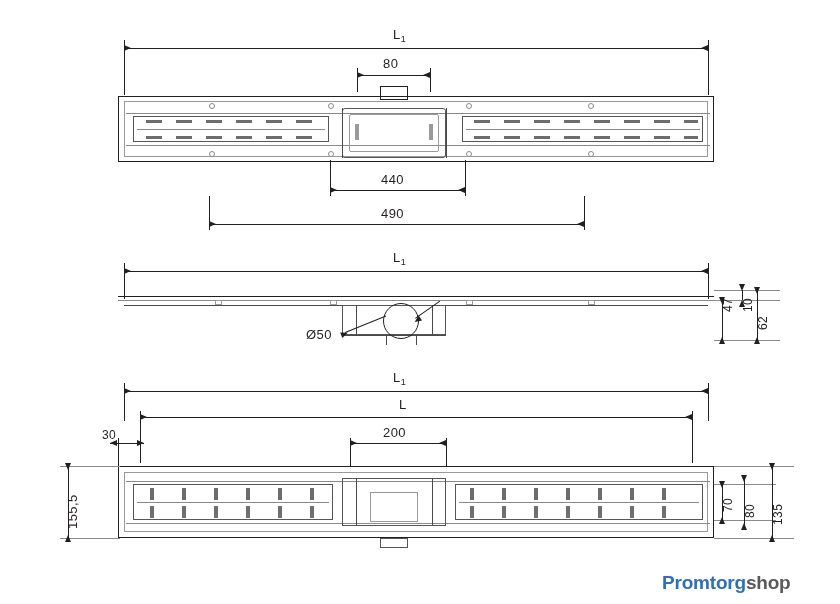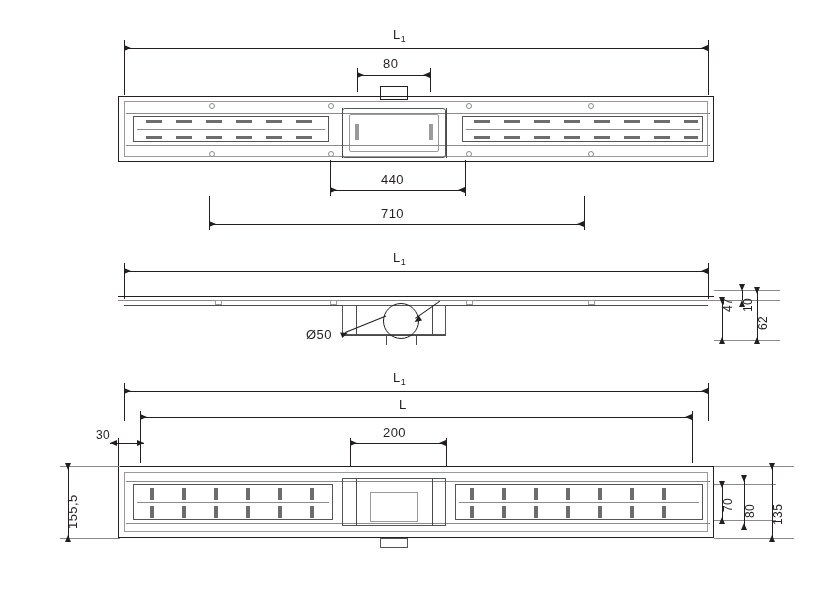--- a/index.html
+++ b/index.html
@@ -201,21 +201,21 @@
   <div class="arr left" style="left:458px; top:187px;"></div>
   <div class="vline" style="left:330px; top:160px; height:36px;"></div>
   <div class="vline" style="left:465px; top:160px; height:36px;"></div>
   <div class="dim" style="left:381px; top:172px;">440</div>
 
   <div class="hline" style="left:209px; top:224px; width:375px;"></div>
   <div class="arr right" style="left:209px; top:221px;"></div>
   <div class="arr left" style="left:577px; top:221px;"></div>
   <div class="vline" style="left:209px; top:196px; height:34px;"></div>
   <div class="vline" style="left:584px; top:196px; height:34px;"></div>
-  <div class="dim" style="left:381px; top:206px;">710</div>
+  <div class="dim" style="left:381px; top:206px;">490</div>
 
   <div class="hline" style="left:124px; top:271px; width:584px;"></div>
   <div class="arr right" style="left:124px; top:268px;"></div>
   <div class="arr left" style="left:701px; top:268px;"></div>
   <div class="vline" style="left:124px; top:263px; height:36px;"></div>
   <div class="vline" style="left:708px; top:263px; height:36px;"></div>
   <div class="dim" style="left:393px; top:250px;"><span>L</span><span class="sub">1</span></div>
 
   <div class="hline" style="left:118px; top:296px; width:596px;"></div>
   <div class="hline light" style="left:118px; top:300px; width:596px;"></div>
@@ -272,21 +272,21 @@
   <div class="arr right" style="left:140px; top:414px;"></div>
   <div class="arr left" style="left:685px; top:414px;"></div>
   <div class="vline" style="left:140px; top:411px; height:52px;"></div>
   <div class="vline" style="left:692px; top:411px; height:52px;"></div>
   <div class="dim" style="left:399px; top:397px;">L</div>
 
   <div class="hline" style="left:110px; top:443px; width:34px;"></div>
   <div class="arr left" style="left:110px; top:440px;"></div>
   <div class="arr right" style="left:137px; top:440px;"></div>
   <div class="vline" style="left:118px; top:438px; height:28px;"></div>
-  <div class="dim small" style="left:96px; top:428px;">30</div>
+  <div class="dim small" style="left:102px; top:428px;">30</div>
 
   <div class="hline" style="left:350px; top:443px; width:96px;"></div>
   <div class="arr right" style="left:350px; top:440px;"></div>
   <div class="arr left" style="left:439px; top:440px;"></div>
   <div class="vline" style="left:350px; top:438px; height:28px;"></div>
   <div class="vline" style="left:446px; top:438px; height:28px;"></div>
   <div class="dim" style="left:383px; top:425px;">200</div>
 
   <div class="box" style="left:118px; top:466px; width:596px; height:72px;"></div>
   <div class="box light" style="left:124px; top:472px; width:584px; height:60px;"></div>
@@ -352,14 +352,17 @@
   <div class="vline" style="left:744px; top:478px; height:48px;"></div>
   <div class="arr down" style="left:741px; top:475px;"></div>
   <div class="arr up" style="left:741px; top:523px;"></div>
   <div class="dim vert small" style="left:743px; top:518px;">80</div>
 
   <div class="vline" style="left:772px; top:466px; height:72px;"></div>
   <div class="arr down" style="left:769px; top:463px;"></div>
   <div class="arr up" style="left:769px; top:535px;"></div>
   <div class="dim vert small" style="left:771px; top:525px;">135</div>
 
+  <div id="logo">
+    <span class="a">Promtorg</span><span class="b">shop</span>
+  </div>
 
 </div>
 
 </body></html>

